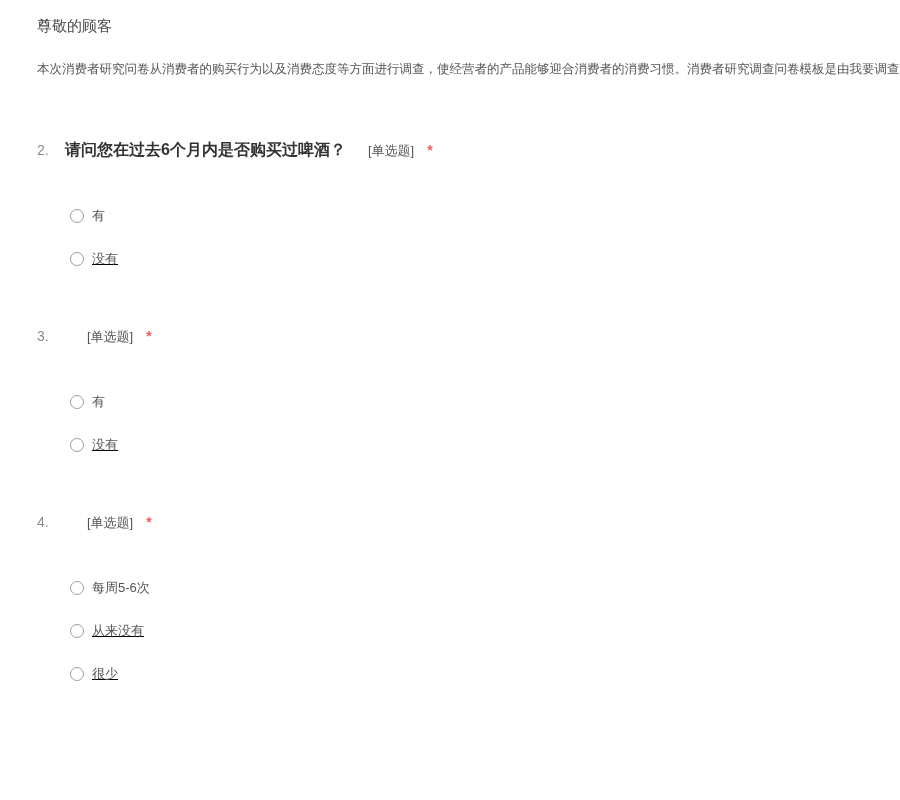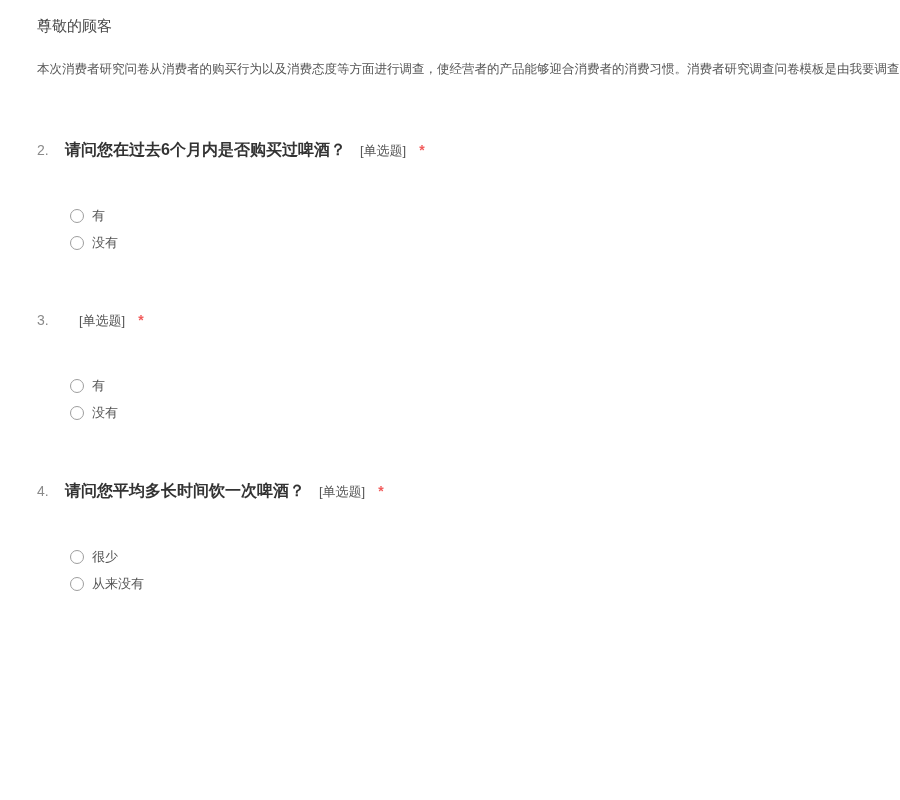--- a/index.html
+++ b/index.html
@@ -40,39 +40,39 @@
     flex: 0 0 28px;
     font-size: 14px;
     color: var(--q-num-color, #8a8a8a);
   }
   .q-text {
     font-size: 16px;
     font-weight: bold;
     color: var(--q-text-color, #333333);
   }
   .q-tag {
-    margin-left: 14px;
+    margin-left: 22px;
     font-size: 13px;
     color: #555555;
     font-weight: normal;
   }
   .q-star {
     margin-left: 13px;
     font-size: 14px;
     font-weight: bold;
     color: var(--required-color, #f25b5b);
   }
   .q-options { margin-top: 47px; margin-left: 33px; }
   .option-row {
     display: flex;
     align-items: center;
     height: 15px;
     cursor: pointer;
   }
-  .option-row + .option-row { margin-top: 12px; }
+  .option-row + .option-row { margin-top: 28px; text-decoration: underline; }
   .radio {
     width: 14px; height: 14px;
     flex: 0 0 14px;
     border: 1px solid var(--radio-border, #9e9e9e);
     border-radius: 50%;
     background: #ffffff;
   }
   .option-label {
     margin-left: 8px;
     font-size: 13px;
@@ -124,30 +124,33 @@
         <div class="option-row">
           <span class="radio"></span>
           <span class="option-label">没有</span>
         </div>
       </div>
     </div>
 
     <div class="question-block">
       <div class="q-heading">
         <span class="q-num">4.</span>
-        <span class="q-text">请问您平均多长时间饮一次啤酒？</span>
         <span class="q-tag">[单选题]</span>
         <span class="q-star">*</span>
       </div>
       <div class="q-options">
         <div class="option-row">
           <span class="radio"></span>
-          <span class="option-label">很少</span>
+          <span class="option-label">每周5-6次</span>
         </div>
         <div class="option-row">
           <span class="radio"></span>
           <span class="option-label">从来没有</span>
+        </div>
+        <div class="option-row">
+          <span class="radio"></span>
+          <span class="option-label">很少</span>
         </div>
       </div>
     </div>
 
   </div>
 </div>
 
 </body></html>

